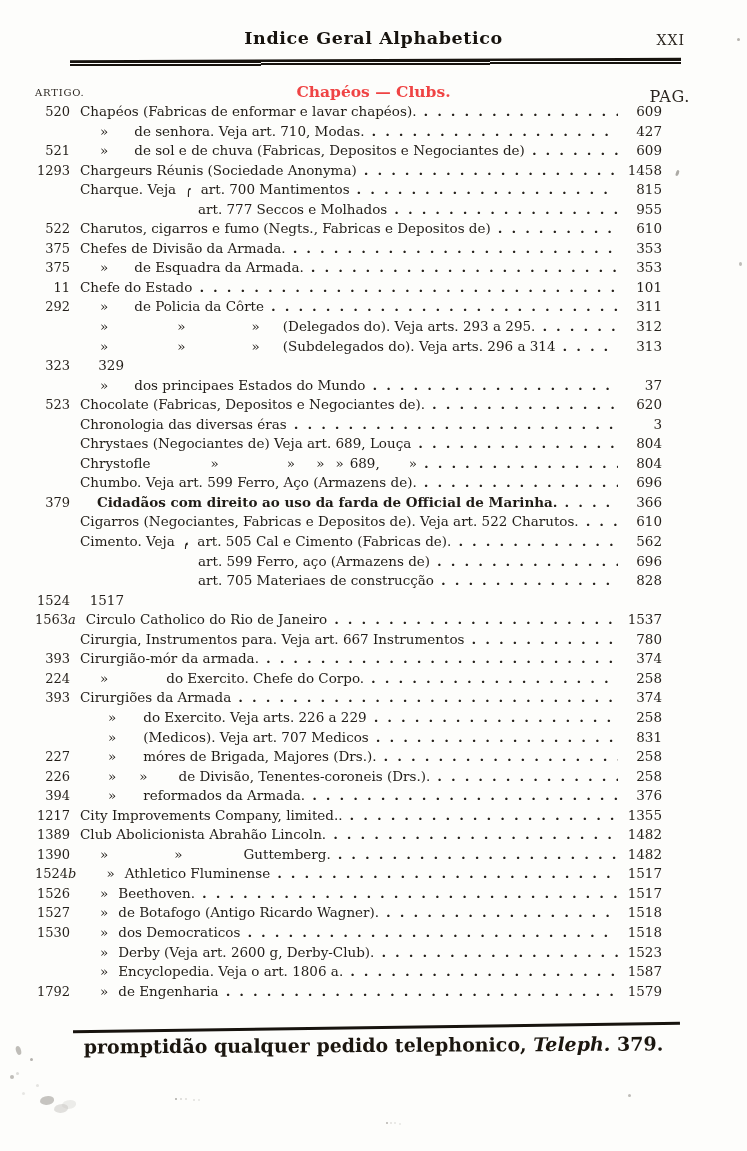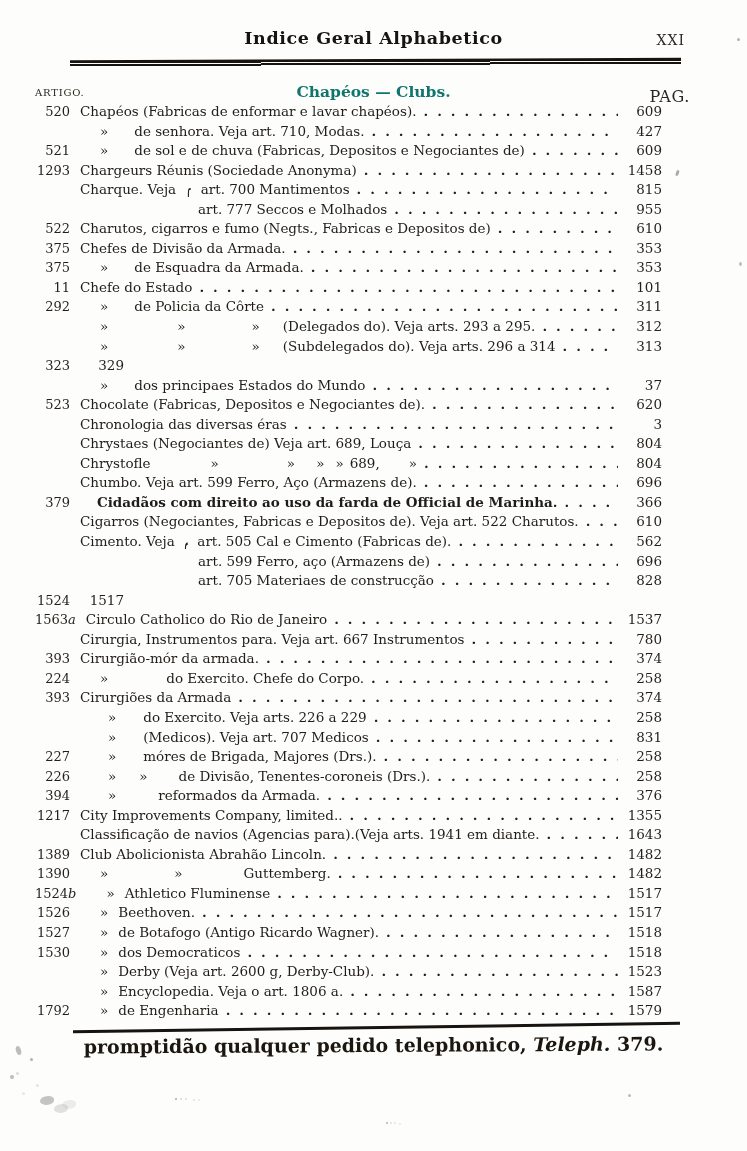--- a/index.html
+++ b/index.html
@@ -17,21 +17,21 @@
   .header-pageno{position:absolute;top:4px;right:62px;font-size:14px;letter-spacing:1px;color:#2a251f;}
   .double-rule{
     position:absolute;top:59px;left:70px;width:611px;height:7px;
     background:linear-gradient(to bottom,#17130e 0 3px,#fdfdfb 3px 4px,#17130e 4px 6px,transparent 6px);
     transform:rotate(-0.25deg);
   }
 
   
   .colhead{position:absolute;top:82px;left:35px;width:627px;height:18px;}
   .artigo-label{position:absolute;left:0;top:5px;font-size:10px;letter-spacing:.8px;color:#2a251f;}
-  .section-title{position:absolute;left:0;right:-50px;text-align:center;font-weight:bold;font-size:15.5px;color:#0f766e;}
+  .section-title{position:absolute;left:0;right:-50px;text-align:center;font-weight:bold;font-size:15.5px;color:#ef4444;}
   .pag-label{position:absolute;right:-28px;top:5px;font-size:16px;letter-spacing:.6px;color:#2a251f;}
 
   
   .rows{position:absolute;top:103px;left:35px;width:627px;}
   .row{display:flex;align-items:baseline;height:19.55px;font-size:13.5px;white-space:nowrap;position:relative;}
   .art{flex:0 0 45px;box-sizing:border-box;padding-right:10px;text-align:right;font-size:13px;color:#241f19;}
   .art .sfx{font-style:italic;}
   .text{flex:1 1 auto;display:flex;align-items:baseline;overflow:hidden;min-width:0;}
   .seg{flex:0 0 auto;}
   .leader{flex:1 1 auto;overflow:hidden;min-width:0;color:#241f19;}
@@ -363,40 +363,32 @@
           <span class="seg" style="margin-left: 23px;">»</span>
           <span class="seg" style="margin-left: 31px;">de Divisão, Tenentes-coroneis (Drs.).</span>
           <span class="leader"></span>
         </div>
         <span class="pag">258</span>
       </div>
       <div class="row">
         <span class="art">394</span>
         <div class="text">
           <span class="seg" style="margin-left: 28px;">»</span>
-          <span class="seg" style="margin-left: 42px;">reformados da Armada.</span>
+          <span class="seg" style="margin-left: 27px;">reformados da Armada.</span>
           <span class="leader"></span>
         </div>
         <span class="pag">376</span>
       </div>
       <div class="row">
         <span class="art">1217</span>
         <div class="text">
           <span class="seg" style="margin-left: 0px;">City Improvements Company, limited..</span>
           <span class="leader"></span>
         </div>
         <span class="pag">1355</span>
-      </div>
-      <div class="row">
-        <span class="art"></span>
-        <div class="text">
-          <span class="seg" style="margin-left: 0px;">Classificação de navios (Agencias para).(Veja arts. 1941 em diante.</span>
-          <span class="leader"></span>
-        </div>
-        <span class="pag">1643</span>
       </div>
       <div class="row">
         <span class="art">1389</span>
         <div class="text">
           <span class="seg" style="margin-left: 0px;">Club Abolicionista Abrahão Lincoln.</span>
           <span class="leader"></span>
         </div>
         <span class="pag">1482</span>
       </div>
       <div class="row">

